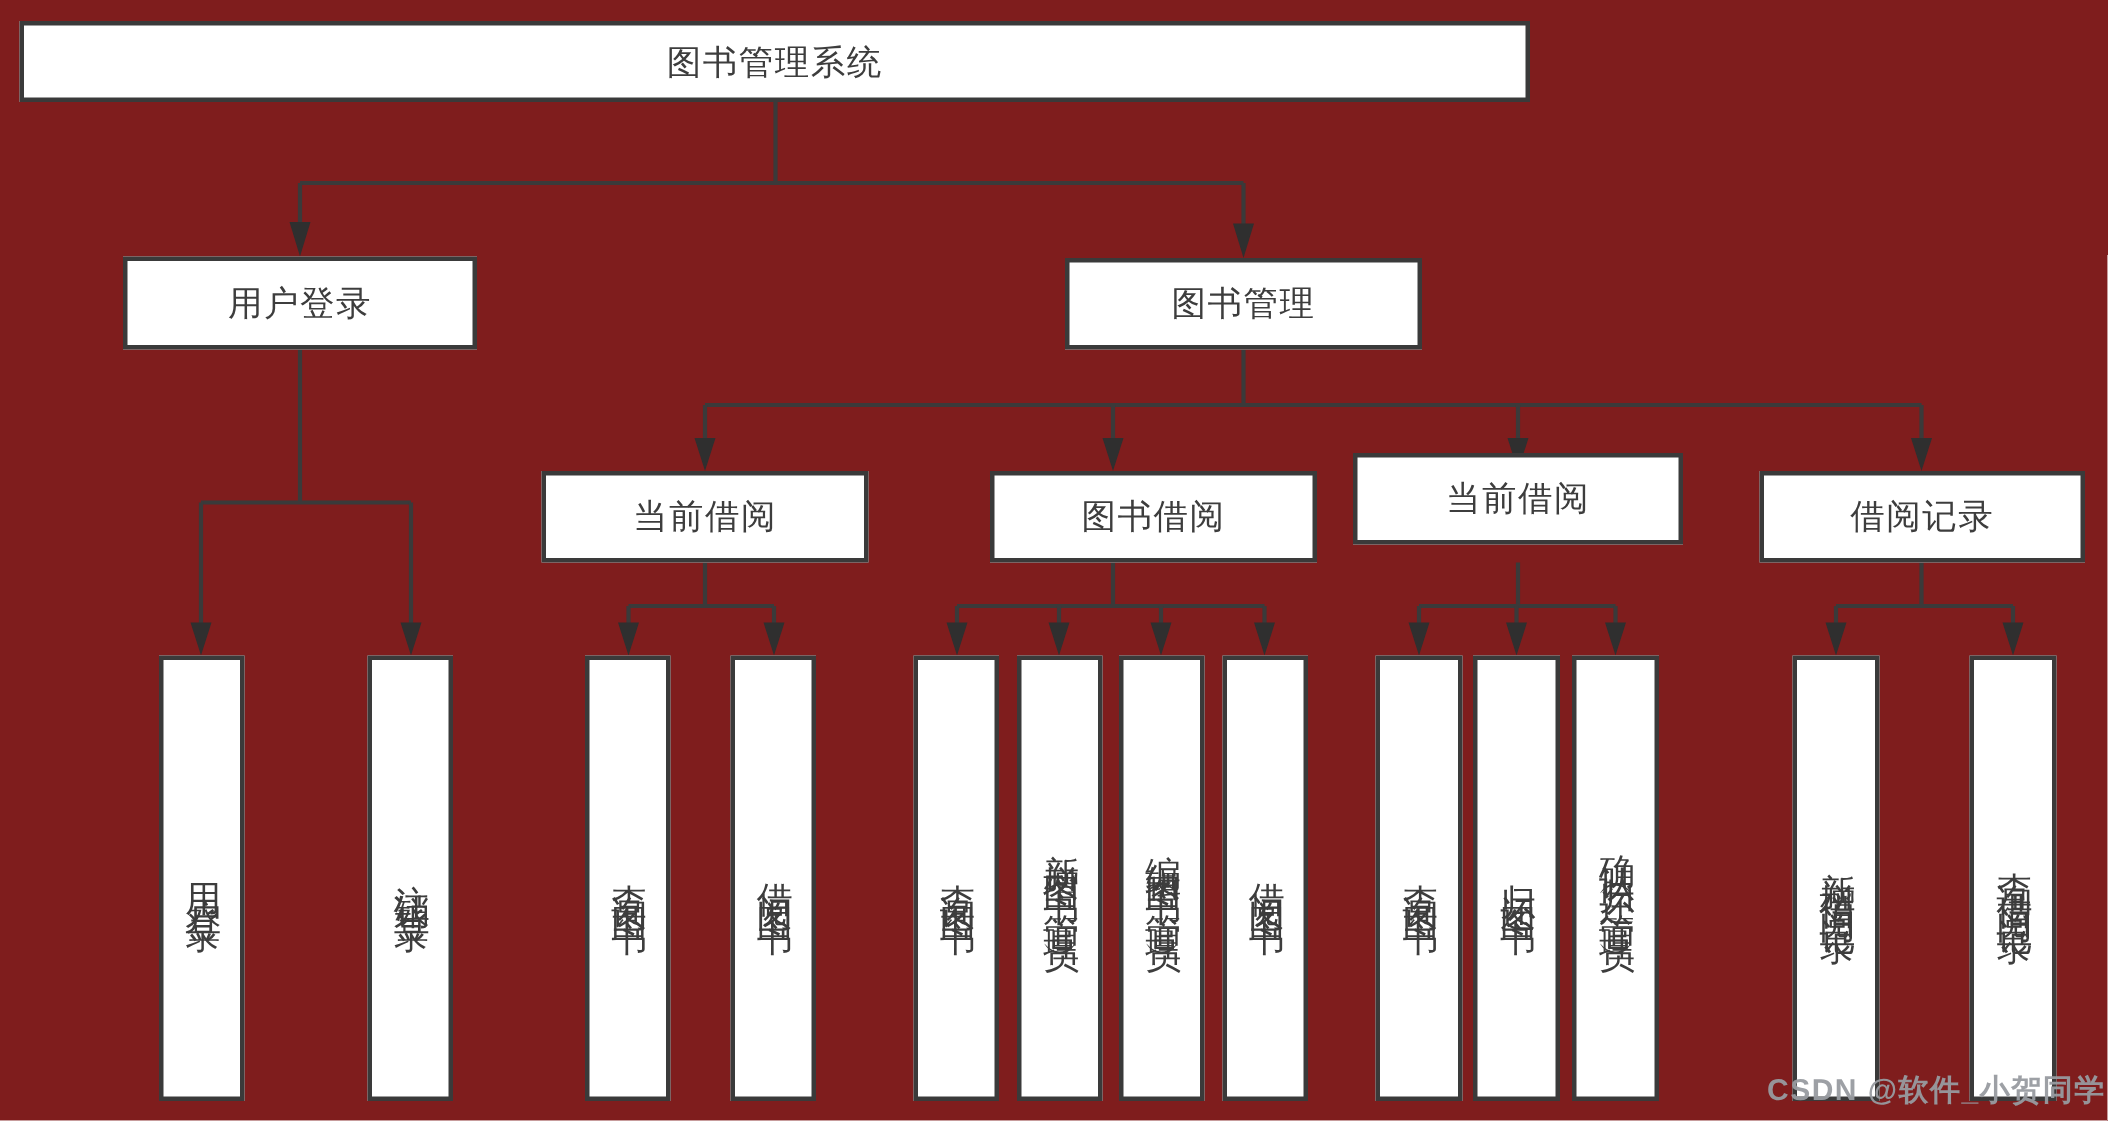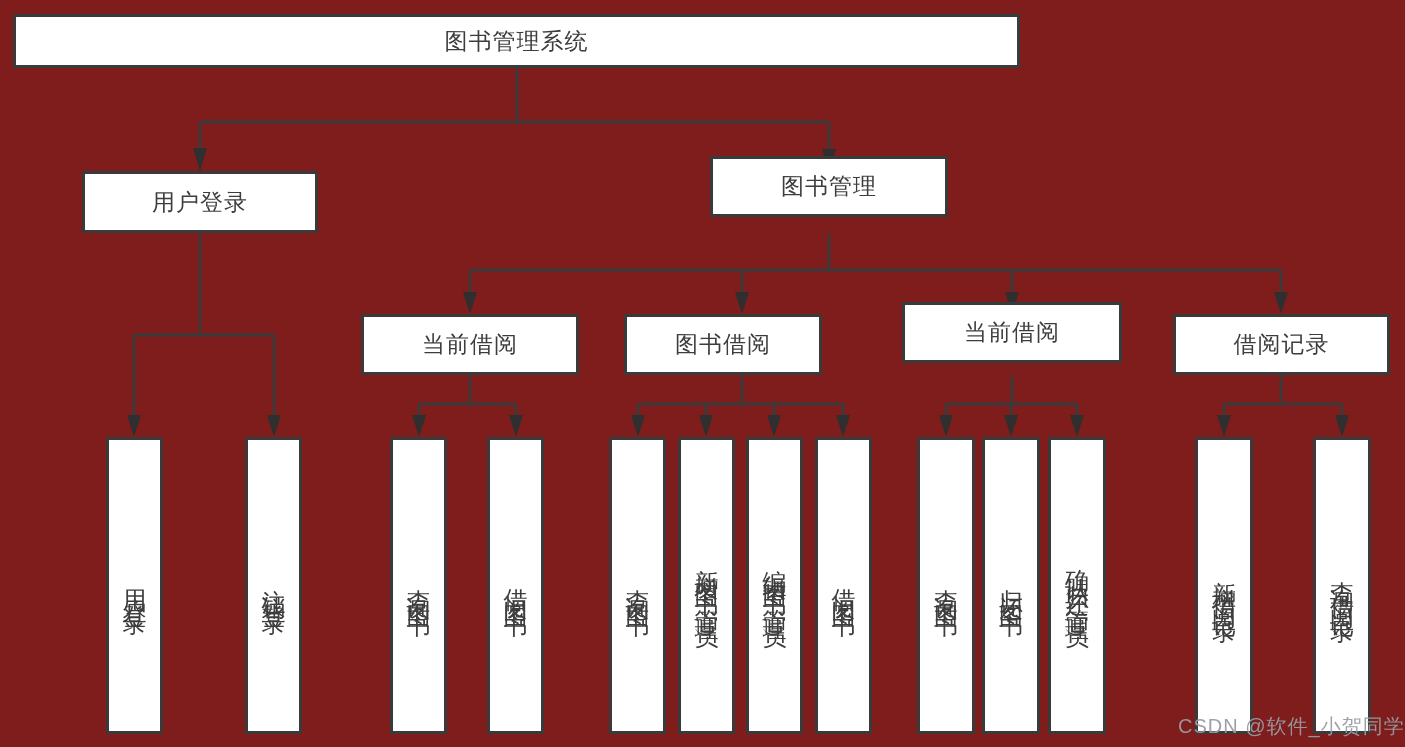--- a/index.html
+++ b/index.html
@@ -44,20 +44,21 @@
   }
   #watermark {
     position: absolute;
     left: 1178px;
     top: 713px;
     font-size: 20px;
     letter-spacing: 1px;
     color: rgba(152, 155, 160, 0.95);
     z-index: 5;
     white-space: nowrap;
+    font-weight: bold;
   }
 </style>
 </head>
 <body>
 
 <div id="stage">
 
   <svg id="connectors" viewBox="0 0 1405 747" xmlns="http://www.w3.org/2000/svg">
     <g stroke="#3a3a3a" stroke-width="2.8" fill="none">
 
@@ -127,28 +128,28 @@
     </g>
   </svg>
 
   <div class="box h" style="left:13px;top:14px;width:1007px;height:54px">
     <span>图书管理系统</span>
   </div>
 
   <div class="box h" style="left:82px;top:171px;width:236px;height:62px">
     <span>用户登录</span>
   </div>
-  <div class="box h" style="left:710px;top:156px;width:238px;height:61px">
+  <div class="box h" style="left:710px;top:172px;width:238px;height:61px">
     <span>图书管理</span>
   </div>
 
   <div class="box h" style="left:361px;top:314px;width:218px;height:61px">
     <span>当前借阅</span>
   </div>
-  <div class="box h" style="left:624px;top:314px;width:198px;height:61px">
+  <div class="box h" style="left:660px;top:314px;width:218px;height:61px">
     <span>图书借阅</span>
   </div>
   <div class="box h" style="left:902px;top:302px;width:220px;height:61px">
     <span>当前借阅</span>
   </div>
   <div class="box h" style="left:1173px;top:314px;width:217px;height:61px">
     <span>借阅记录</span>
   </div>
 
   <div class="box v" style="left:106px;top:437px;width:57px;height:297px">

